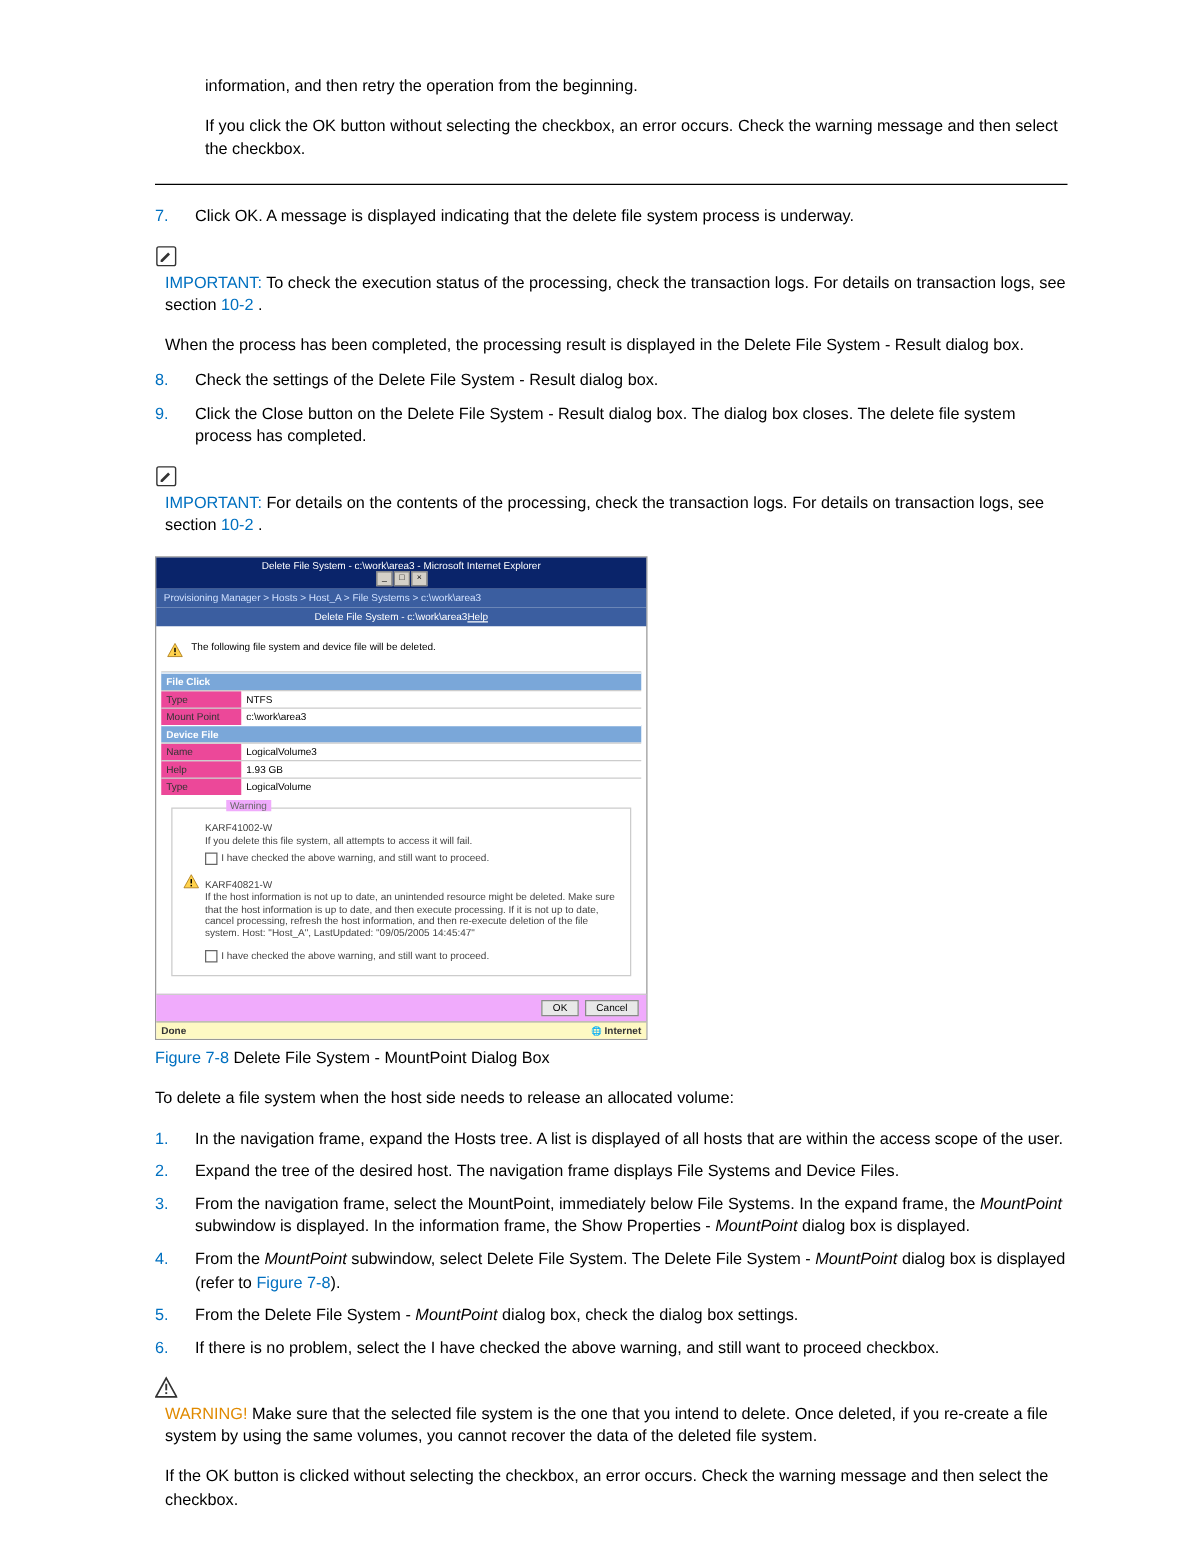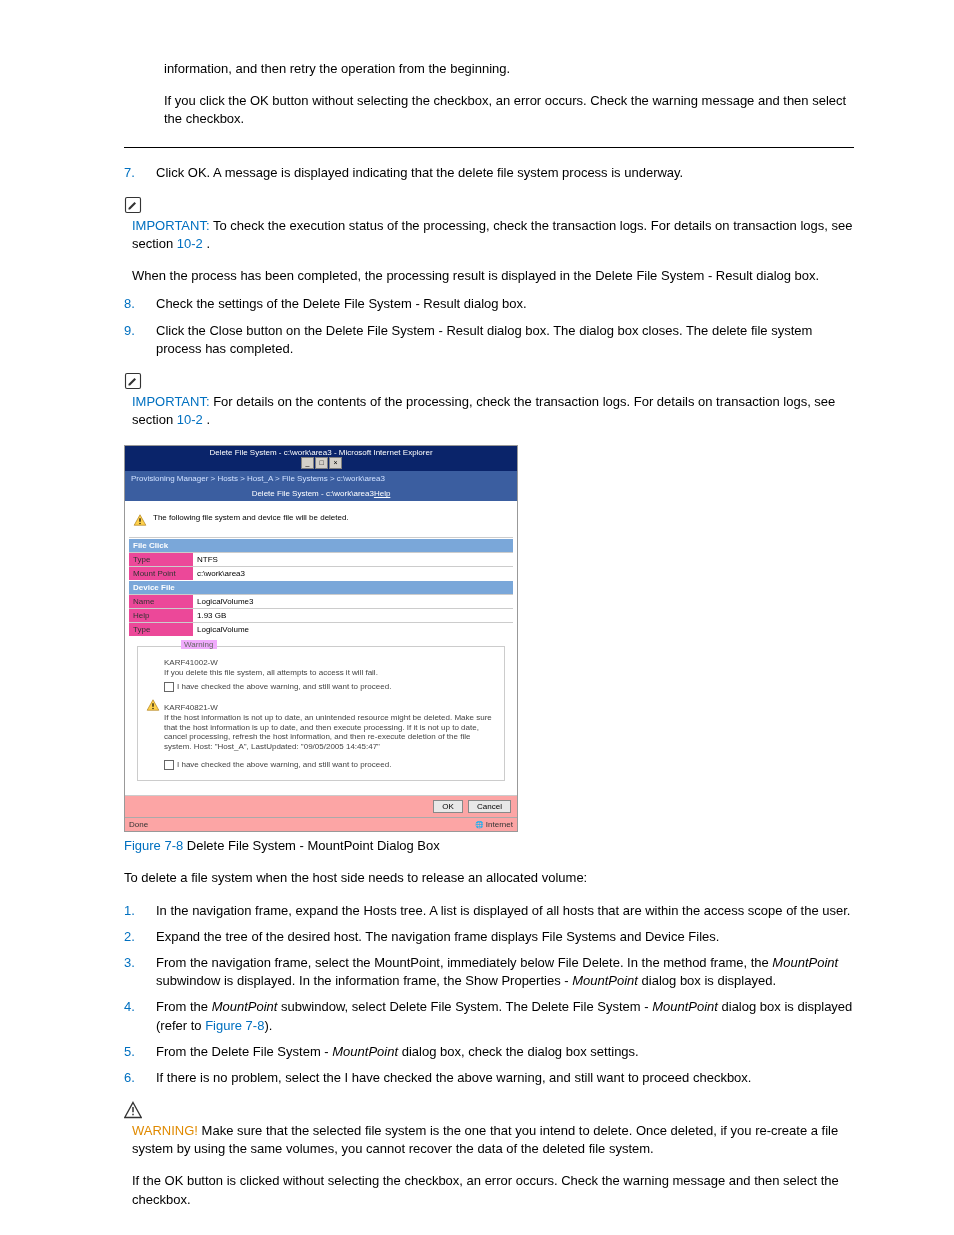--- a/index.html
+++ b/index.html
@@ -157,42 +157,43 @@
   .shot .checkbox-row { margin: 4px 0 4px 18px; color: #444; }
   .shot .checkbox-row .cb {
     display: inline-block;
     width: 8px; height: 8px;
     border: 1px solid #666;
     margin-right: 3px;
     vertical-align: middle;
     background: #fff;
   }
   .shot .buttons {
-    background: #fca5a5;
+    background: #f0abfc;
     padding: 4px 6px;
     text-align: right;
     border-top: 1px solid #ccc;
   }
   .shot .btn {
     display: inline-block;
     background: #e8e8e8;
     border: 1px solid #888;
     padding: 1px 8px;
     font-size: 8px;
     margin-left: 3px;
     cursor: pointer;
   }
   .shot .status {
-    background: #fca5a5;
+    background: #fef9c3;
     border-top: 1px solid #aaa;
     padding: 2px 4px;
     display: flex;
     justify-content: space-between;
     font-size: 8px;
     color: #333;
+    font-weight: bold;
   }
   .shot .status .net::before { content: "🌐 "; font-size: 7px; }
   svg.tri-icon { width: 14px; height: 14px; }
   svg.note-svg { width: 18px; height: 18px; }
 </style>
 </head>
 <body>
 
 <div class="page">
 
@@ -348,21 +349,21 @@
       <span class="num">1.</span>
       <span class="li-body">In the navigation frame, expand the Hosts tree. A list is displayed of all hosts that are within the access scope of the user.</span>
     </li>
     <li>
       <span class="num">2.</span>
       <span class="li-body">Expand the tree of the desired host. The navigation frame displays File Systems and Device Files.</span>
     </li>
     <li>
       <span class="num">3.</span>
       <span class="li-body">
-        <span>From the navigation frame, select the MountPoint, immediately below File Delete. In the method frame, the </span><span class="italic">MountPoint</span><span> subwindow is displayed. In the information frame, the Show Properties - </span><span class="italic">MountPoint</span><span> dialog box is displayed.</span>
+        <span>From the navigation frame, select the MountPoint, immediately below File Systems. In the expand frame, the </span><span class="italic">MountPoint</span><span> subwindow is displayed. In the information frame, the Show Properties - </span><span class="italic">MountPoint</span><span> dialog box is displayed.</span>
       </span>
     </li>
     <li>
       <span class="num">4.</span>
       <span class="li-body">
         <span>From the </span><span class="italic">MountPoint</span><span> subwindow, select Delete File System. The Delete File System - </span><span class="italic">MountPoint</span><span> dialog box is displayed (refer to </span><a class="link">Figure 7-8</a><span>).</span>
       </span>
     </li>
     <li>
       <span class="num">5.</span>

